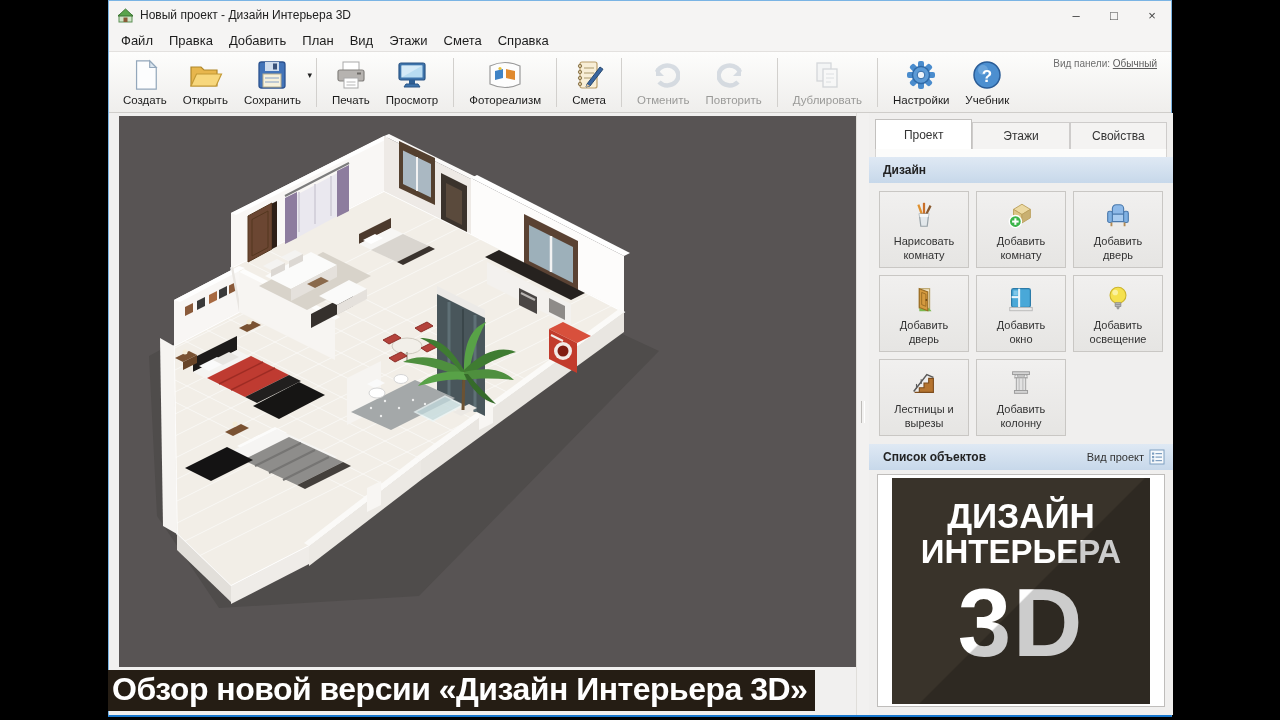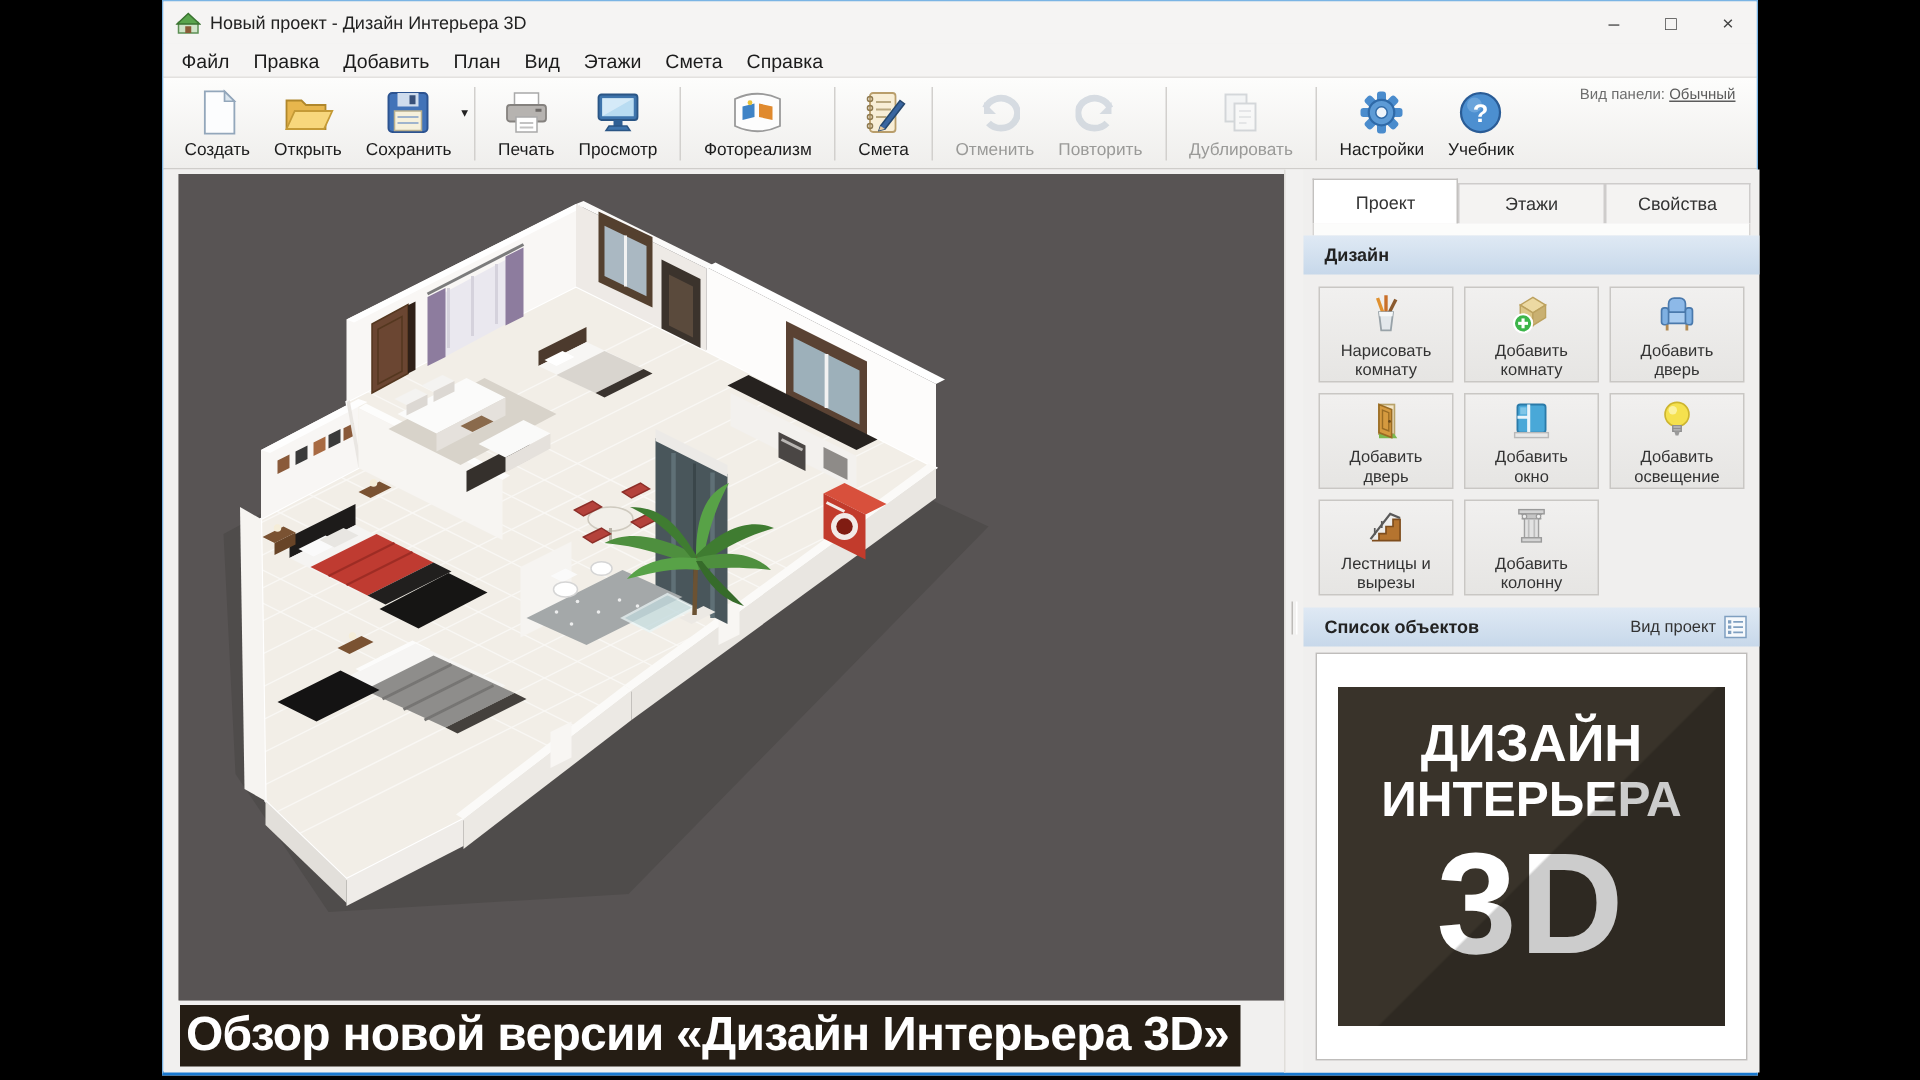--- a/index.html
+++ b/index.html
@@ -55,38 +55,38 @@
          font-size:12px; color:#333; background:#f4f3f2; border:1px solid #cecccb;
          border-bottom:none; margin-top:3px; }
   .tab.active { background:#fff; margin-top:0; border-color:#c3c1bf; position:relative; z-index:2; }
   .tabgap { height:8px; background:#fcfcfb; margin:0 6px; border-left:1px solid #d6d4d2; border-right:1px solid #d6d4d2; }
   .sec-header { height:26px; display:flex; align-items:center;
                 background:linear-gradient(var(--header-grad-top,#dfe9f4),var(--header-grad-bottom,#c7d8ea));
                 font-size:12px; font-weight:bold; color:#222; padding:0 8px 0 14px; }
   .sec-header .right-part { margin-left:auto; display:flex; align-items:center; gap:5px;
                             font-size:11px; font-weight:normal; color:#333; }
   .grid { display:grid; grid-template-columns:repeat(3,1fr); gap:7px; padding:8px 10px; }
-  .pbtn { height:64px; background:linear-gradient(#f1f0ef,#e6e5e3); border:1px solid #c9c7c4;
+  .pbtn { height:77px; background:linear-gradient(#f1f0ef,#e6e5e3); border:1px solid #c9c7c4;
           display:flex; flex-direction:column; align-items:center; justify-content:center; gap:2px; }
   .pbtn .picon { height:36px; display:flex; align-items:center; justify-content:center; }
   .pbtn .plabel { font-size:11px; line-height:1.2; color:#333; text-align:center; max-width:74px; }
   .listbox { flex:1; margin:4px 8px 8px 8px; background:#fff; border:1px solid #bfbdbb;
              display:flex; align-items:center; justify-content:center; }
   .logo { width:258px; height:226px; background:var(--logo-bg,#39332a); position:relative;
           display:flex; flex-direction:column; align-items:center; justify-content:flex-start;
           padding-top:20px; overflow:hidden; }
   .logo::after { content:""; position:absolute; inset:0;
                  background:linear-gradient(135deg, rgba(0,0,0,0) 52%, rgba(0,0,0,.20) 52.5%); }
   .logo-l1 { font-size:35px; font-weight:bold; color:#fff; letter-spacing:0; line-height:1.05; }
   .logo-l2 { font-size:33px; font-weight:bold; color:#fff; line-height:1.1; }
   .logo-l3 { font-size:96px; font-weight:bold; color:#fff; line-height:.95; margin-top:6px;
              letter-spacing:2px; }
 
   
-  .caption { position:absolute; left:120px; top:670px; height:41px; z-index:50;
+  .caption { position:absolute; left:108px; top:670px; height:41px; z-index:50;
              background:var(--caption-bg,#251d14); color:#fff; display:inline-flex; align-items:center;
              font-size:32px; font-weight:bold; padding:0 8px 2px 4px; white-space:nowrap;
              letter-spacing:-0.5px; }
 </style>
 </head>
 <body>
 
 <div class="stage">
   <div class="window">
 

